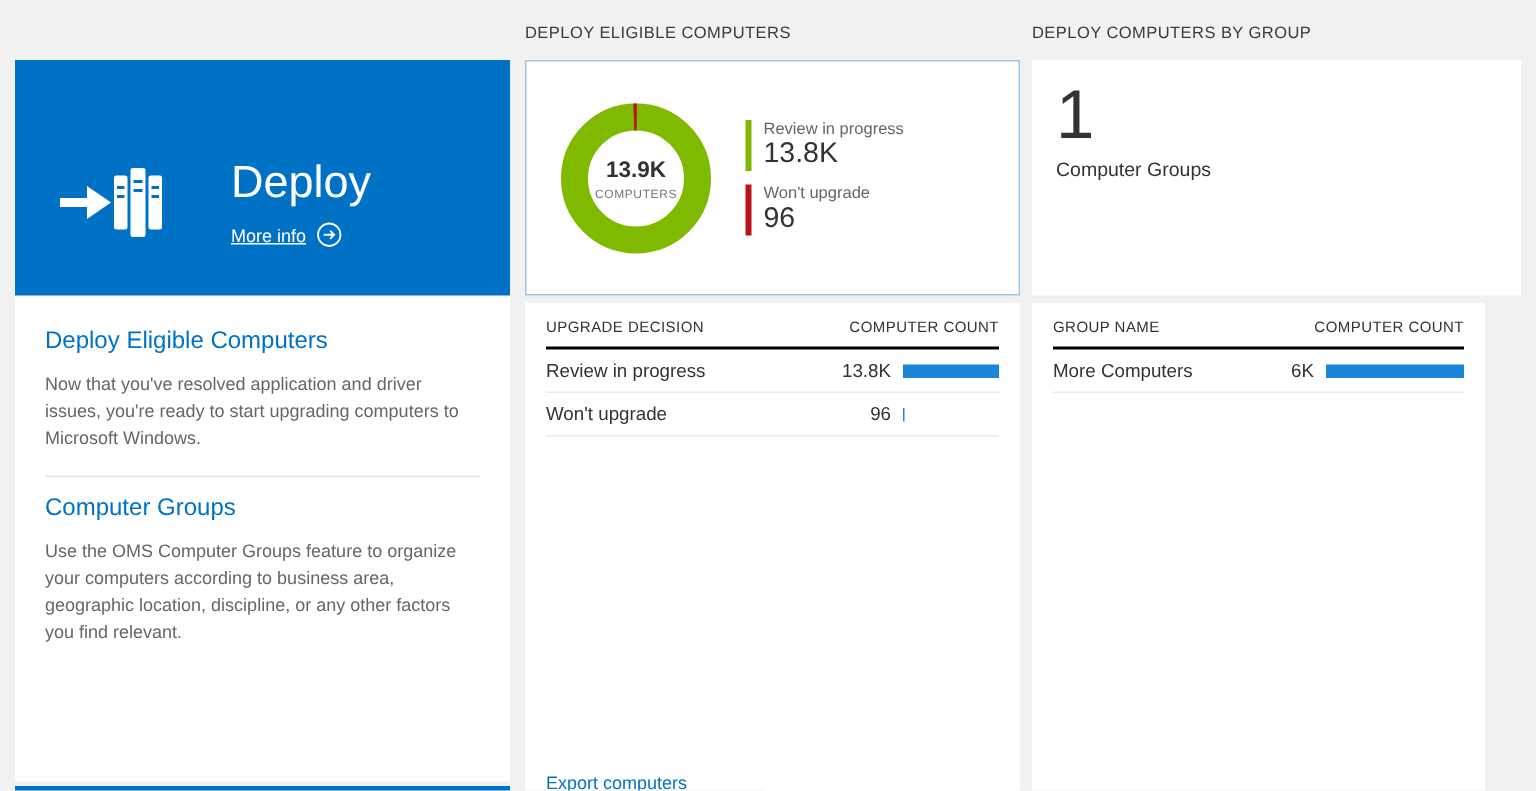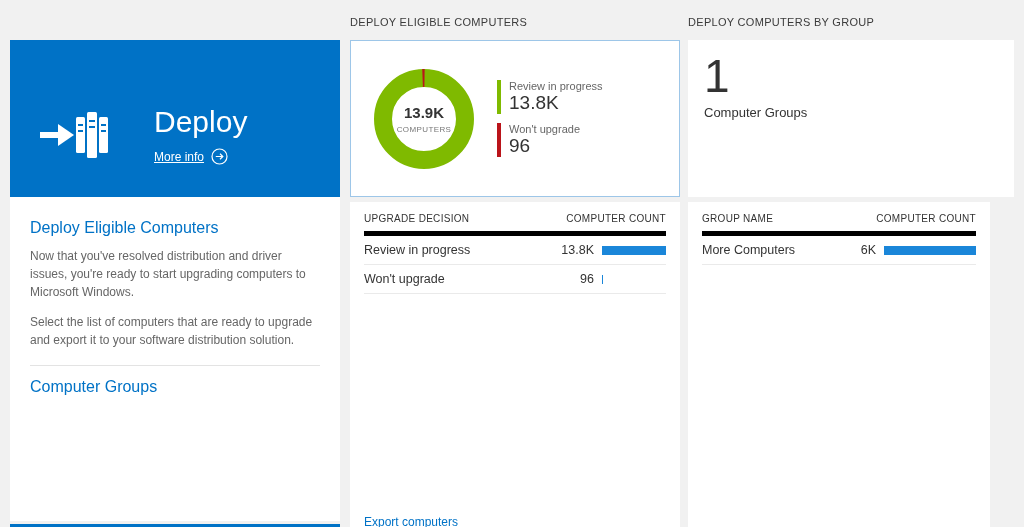--- a/index.html
+++ b/index.html
@@ -73,21 +73,21 @@
   .big-label  { font-size:13px; color:#333; margin-top:2px; }
 
   
   .table-panel {
     position:absolute; top:190px; left:0; height:337px;
     background:#fff; padding:0 14px; width:100%;
   }
   .thead {
     display:flex; justify-content:space-between;
     padding:11px 0 7px; font-size:10px; color:#333; letter-spacing:0.3px;
-    border-bottom:5px solid #000000;
+    border-bottom:2px solid #000000;
   }
   .trow {
     display:flex; justify-content:space-between; align-items:center;
     padding:7px 0; border-bottom:1px solid #eaeaea;
     font-size:12.5px; color:#333; cursor:pointer;
   }
   .trow-right { display:flex; align-items:center; }
   .trow-value { min-width:40px; text-align:right; font-size:12.5px; color:#333; }
   .bar-track { width:64px; margin-left:8px; height:9px; }
   .bar-track.wide { width:92px; }
@@ -125,24 +125,24 @@
           <svg width="17" height="17" viewBox="0 0 17 17">
             <circle cx="8.5" cy="8.5" r="7.5" fill="none" stroke="#fff" stroke-width="1.2"></circle>
             <path d="M4.8 8.5 H11.5 M9 5.8 L11.8 8.5 L9 11.2" fill="none" stroke="#fff" stroke-width="1.2"></path>
           </svg>
         </div>
       </div>
     </div>
 
     <div class="info-panel">
       <div class="section-heading">Deploy Eligible Computers</div>
-      <p class="section-para">Now that you've resolved distribution and driver issues, you're ready to start upgrading computers to Microsoft Windows.</p>
-      <p class="section-para">Select the list of computers that are ready to upgrade and export it to your software distribution solution.</p>
+      <p class="section-para">Now that you've resolved application and driver issues, you're ready to start upgrading computers to Microsoft Windows.</p>
       <div class="divider"></div>
       <div class="section-heading">Computer Groups</div>
+      <p class="section-para">Use the OMS Computer Groups feature to organize your computers according to business area, geographic location, discipline, or any other factors you find relevant.</p>
     </div>
 
     <div class="bottom-strip"></div>
   </div>
 
   <div class="col col-mid">
     <div class="col-header">DEPLOY ELIGIBLE COMPUTERS</div>
 
     <div class="donut-tile">
       <svg width="106" height="106" viewBox="0 0 106 106">

